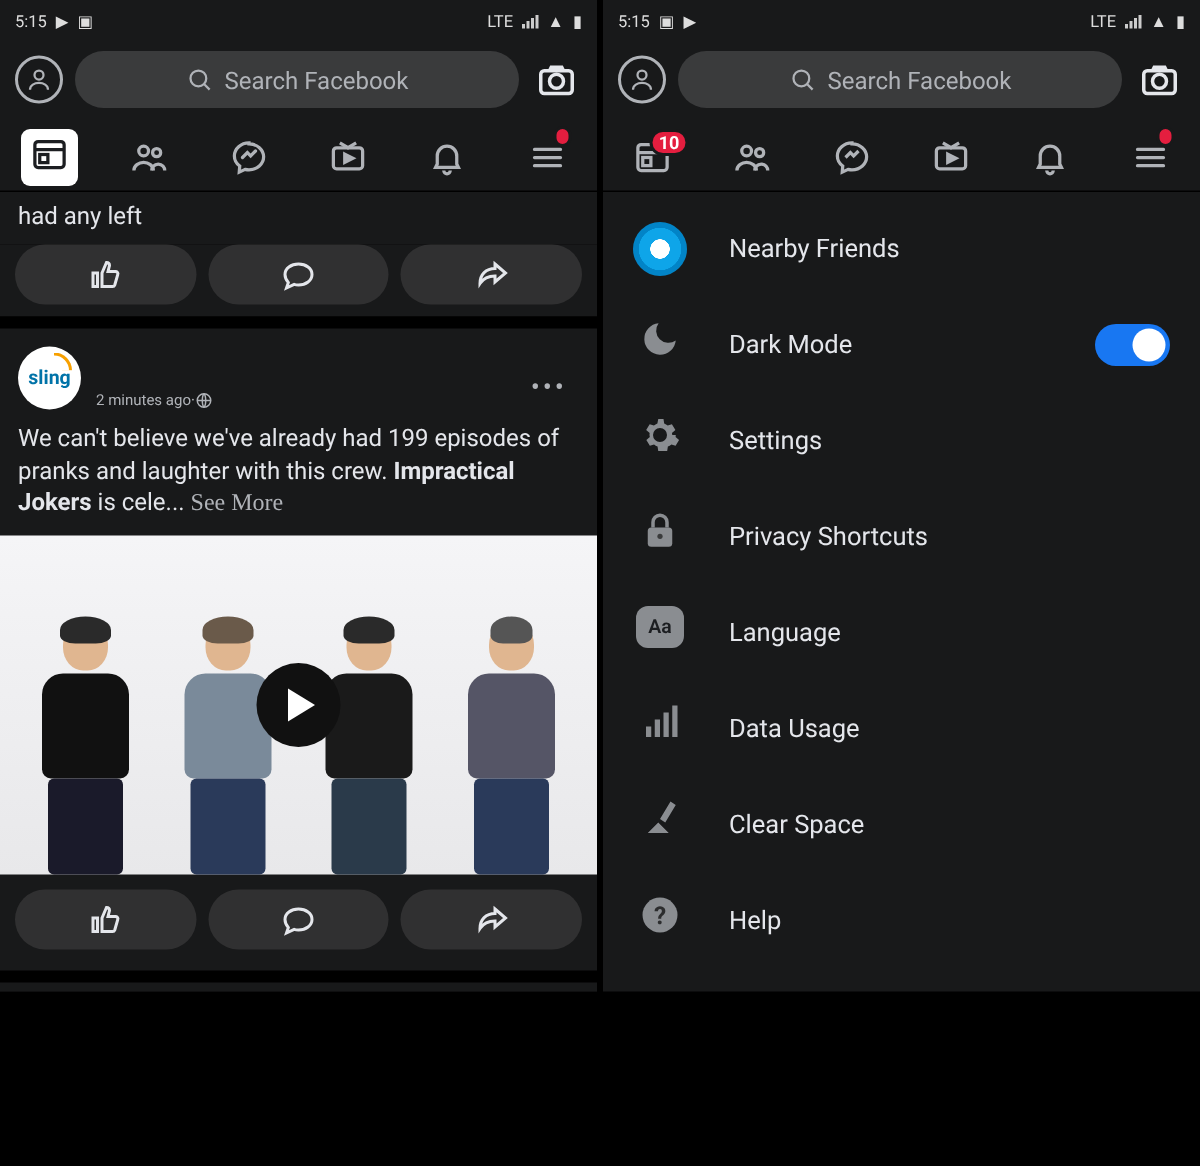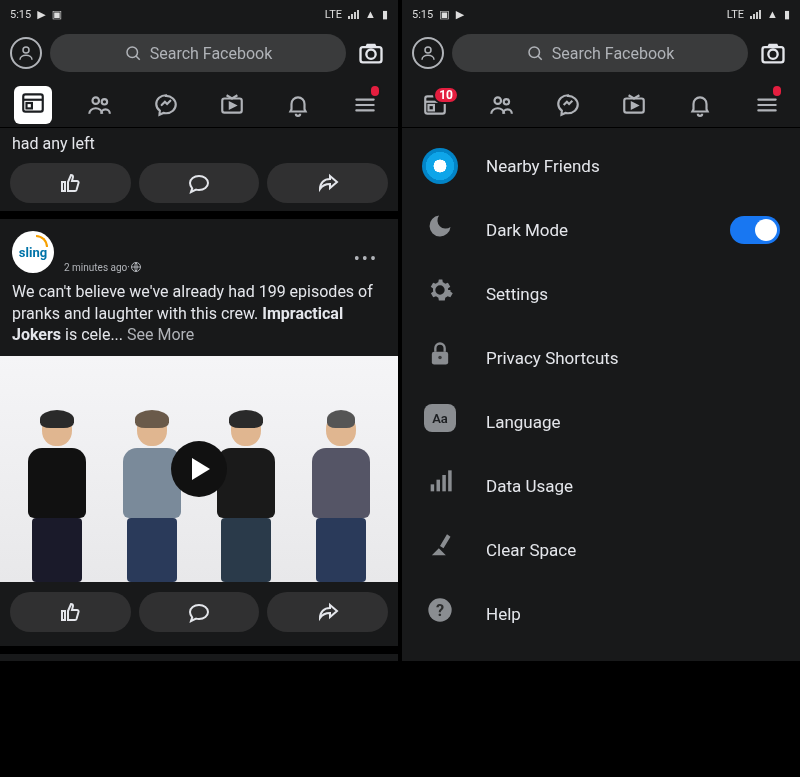--- a/index.html
+++ b/index.html
@@ -174,21 +174,21 @@
   .post-name { font-weight: 600; font-size: 16px; color: #e4e6eb; }
   .post-time { font-size: 10px; color: #b0b3b8; display: flex; align-items: center; gap: 0; }
   .post-more { color: #b0b3b8; font-size: 18px; letter-spacing: 2px; padding: 4px 8px; }
   .post-text {
     padding: 0 12px 10px 12px;
     font-size: 16px;
     line-height: 1.35;
     color: #e4e6eb;
   }
   .post-text b { font-weight: 700; }
-  .see-more { color: #b0b3b8; }
+  .see-more { color: #b0b3b8; font-family: Liberation Serif, serif; }
   .video-box {
     background: linear-gradient(#f5f5f7, #e8e8ea);
     height: 226px;
     position: relative;
     display: flex;
     align-items: flex-end;
     justify-content: space-around;
     padding: 0 10px;
   }
   .person {

